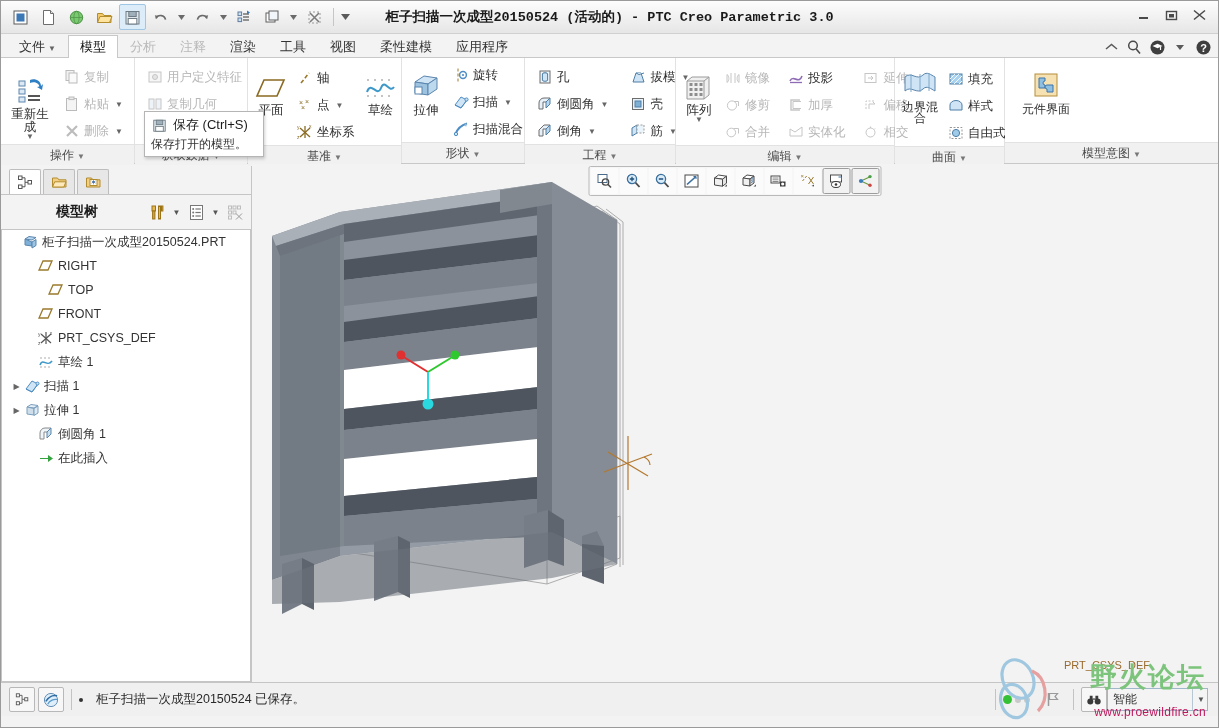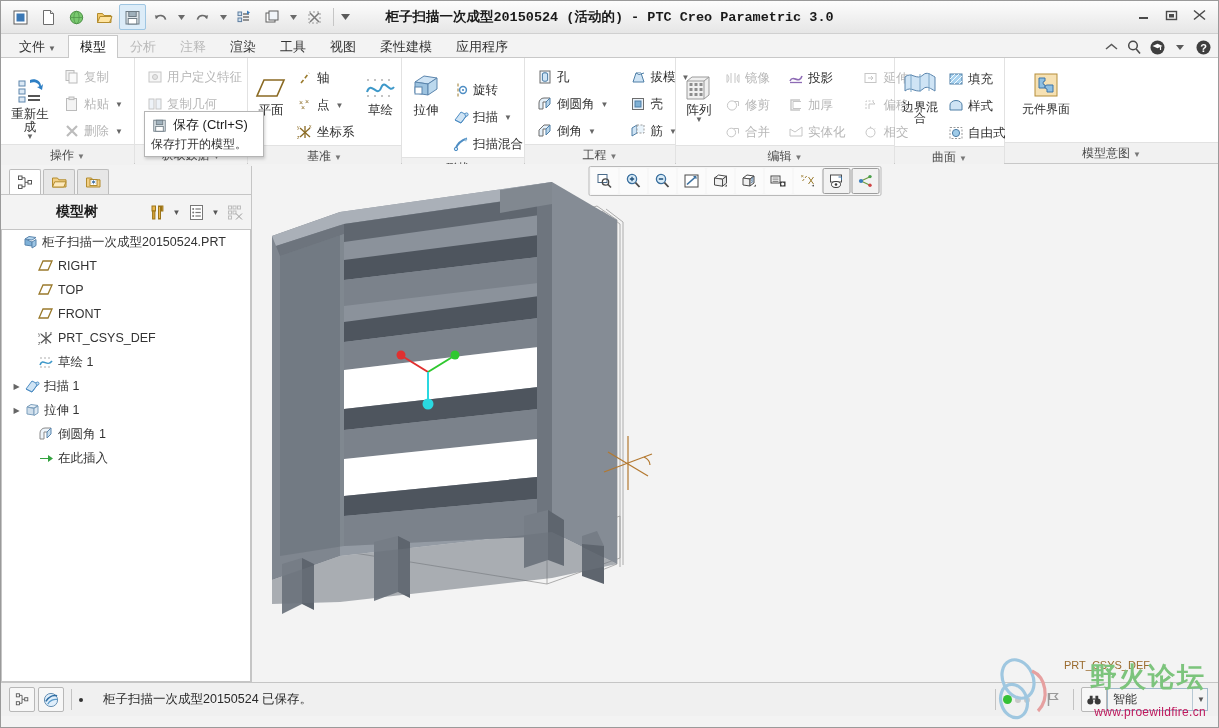--- a/index.html
+++ b/index.html
@@ -104,21 +104,21 @@
     font-family:"Liberation Sans",sans-serif;white-space:nowrap;}
 
   
   .statusbar{height:33px;background:#f0f0f0;border-top:1px solid #c5c5c5;
              display:flex;align-items:center;position:relative;}
   .sbtns{display:flex;align-items:center;padding-left:8px;gap:3px;}
   .sbtn{width:24px;height:23px;display:flex;align-items:center;justify-content:center;
         border:1px solid #b8b8b8;background:#f7f7f7;cursor:pointer;border-radius:2px;}
   .sbtn.plain{border-color:transparent;background:transparent;}
   .ssep{width:1px;height:21px;background:#c3c3c3;margin:0 7px;}
-  .smsg{font-size:12.5px;color:#2a2a2a;display:flex;align-items:center;gap:20px;}
+  .smsg{font-size:12.5px;color:#2a2a2a;display:flex;align-items:center;gap:13px;}
   .bullet{width:4px;height:4px;border-radius:50%;background:#333;display:inline-block;}
   .sright{position:absolute;right:0;top:0;height:33px;display:flex;align-items:center;}
   .dotgrp{display:flex;align-items:center;gap:3px;}
   .dot{width:9px;height:9px;border-radius:50%;}
   .smartbox{width:92px;height:21px;border:1px solid #9fb8c9;background:rgba(255,255,255,.25);
     display:flex;align-items:center;justify-content:space-between;padding:0 2px 0 5px;
     font-size:12px;color:#333;margin-right:10px;}
   .smartbox .ca{font-size:8px;color:#555;border-left:1px solid #b7c8d4;padding-left:4px;height:100%;
     display:flex;align-items:center;}
 
@@ -456,21 +456,21 @@
           <span class="ico" style="width:34px;height:32px">
             <svg width="34" height="32" viewBox="0 0 34 32">
                 <path d="M6 11l9-6 13 2-9 6z" fill="#cfe4f5" stroke="#5b85ad"></path>
                 <path d="M6 11v11l13 2V13z" fill="#9dc3e0" stroke="#5b85ad"></path>
                 <path d="M19 13l9-6v11l-9 6z" fill="#bcd9ee" stroke="#5b85ad"></path>
                 <rect x="6" y="16" width="7" height="7" fill="#fff" stroke="#5b85ad"></rect>
               </svg>
           </span>
           <span class="lbl">拉伸</span>
         </div>
-        <div class="col" style="margin-top:15px">
+        <div class="col" style="margin-top:0">
           <div class="smbtn">
             <span class="ico">
               <svg width="16" height="16" viewBox="0 0 16 16">
                   <line x1="5" y1="1.5" x2="5" y2="14.5" stroke="#9a7a2c" stroke-dasharray="3 2"></line>
                   <circle cx="10" cy="8" r="3.4" fill="none" stroke="#4f8ec4" stroke-width="1.5"></circle>
                   <circle cx="10" cy="8" r="1.1" fill="#4f8ec4"></circle>
                 </svg>
             </span>
             <span class="lbl">旋转</span>
           </div>
@@ -847,21 +847,21 @@
         </div>
         <div class="trow" style="padding-left:22px">
           <span class="tarrow"></span>
           <span class="ticon">
             <svg width="16" height="16" viewBox="0 0 16 16">
                 <path d="M5 3h9l-4 9H1z" fill="none" stroke="#9a7a2c" stroke-width="1.3"></path>
               </svg>
           </span>
           <span class="tlabel">RIGHT</span>
         </div>
-        <div class="trow" style="padding-left:22px">
+        <div class="trow" style="padding-left:32px">
           <span class="tarrow"></span>
           <span class="ticon">
             <svg width="16" height="16" viewBox="0 0 16 16">
                 <path d="M5 3h9l-4 9H1z" fill="none" stroke="#9a7a2c" stroke-width="1.3"></path>
               </svg>
           </span>
           <span class="tlabel">TOP</span>
         </div>
         <div class="trow" style="padding-left:22px">
           <span class="tarrow"></span>

